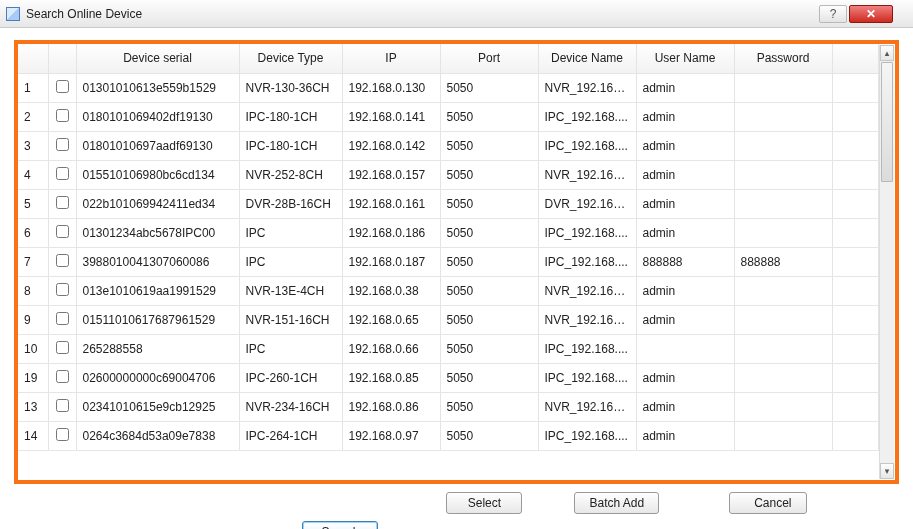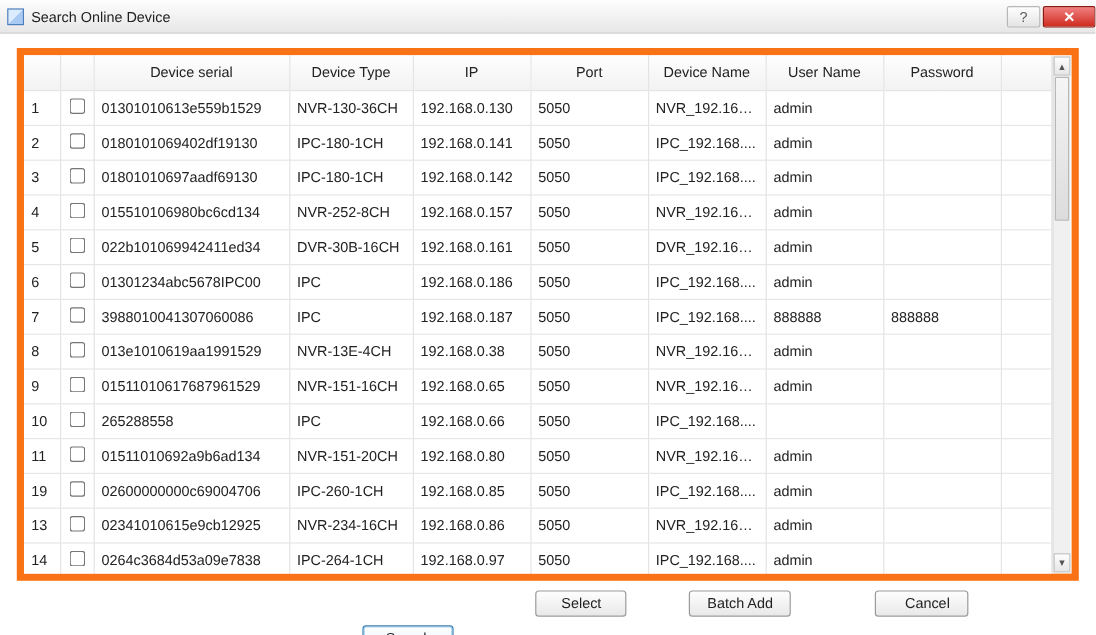--- a/index.html
+++ b/index.html
@@ -1,31 +1,31 @@
 <!DOCTYPE html>
 <html><head>
 <meta charset="utf-8">
 <style>
 * { box-sizing: border-box; margin: 0; padding: 0; }
 html, body { width: 913px; height: 529px; font-family: "Segoe UI", Tahoma, sans-serif; font-size: 12px; overflow: hidden; background: #fff; }
 
 
-.titlebar { height: 28px; background: linear-gradient(#fdfdfd, #e7e7e7); border-bottom: 1px solid #c9c9c9; display: flex; align-items: center; padding: 0 0 0 6px; }
+.titlebar { height: 28px; background: linear-gradient(#fdfdfd, #e7e7e7); border-bottom: 1px solid #c9c9c9; display: flex; align-items: center; padding: 0 20px 0 6px; }
 .title-icon { width: 14px; height: 14px; border: 1px solid #4a7dbf; background: linear-gradient(135deg,#dcecff 0 50%,#a9cbf3 50% 100%); margin-right: 6px; }
 .title-text { flex: 1; color: #222; font-size: 12px; }
 .title-btn { width: 28px; height: 18px; margin-left: 2px; border: 1px solid #b8b8b8; border-radius: 2px; background: linear-gradient(#fefefe,#e4e4e4); display:flex; align-items:center; justify-content:center; cursor: default; }
 .title-btn.close { background: linear-gradient(#f08080,#cf2a1f); border-color:#8a1a10; color:#fff; width: 44px; }
 .title-btn .x { font-weight: bold; font-size: 12px; color: #fff; }
 .title-btn .q { color:#555; font-size:12px; }
 
 
 .dialog-body { position: absolute; top: 28px; left: 0; right: 0; bottom: 0; padding: 12px 14px 10px 14px; }
 
 
-.table-wrap { position: relative; width: 100%; height: 444px; border: 6px solid #f97316; background:#fff; }
+.table-wrap { position: relative; width: 100%; height: 444px; border: 4px solid #f97316; background:#fff; }
 .table-inner { position:absolute; top:0; left:0; right:16px; bottom:0; overflow:hidden; }
 table { border-collapse: collapse; width: 100%; table-layout: fixed; }
 th, td { border: 1px solid #e4e4e4; height: 29px; padding: 0 6px; text-align: left; white-space: nowrap; overflow: hidden; text-overflow: ellipsis; color:#222; background:#fff; }
 thead th { background: linear-gradient(#fefefe,#f2f2f2); font-weight: normal; color:#222; text-align:center; border-top:none; }
 thead th:first-child { border-left:none; }
 td:first-child, th:first-child { border-left:none; }
 tr td { border-bottom:1px solid #e6e6e6; }
 col.idx { width: 30px; }
 col.chk { width: 28px; }
 col.serial { width: 163px; }
@@ -149,21 +149,21 @@
               <td>5050</td>
               <td>NVR_192.168....</td>
               <td>admin</td>
               <td></td>
               <td></td>
             </tr>
             <tr>
               <td class="idx">5</td>
               <td class="chk"><input type="checkbox" style=""></td>
               <td>022b101069942411ed34</td>
-              <td>DVR-30B-16CH</td>
+              <td>DVR-28B-16CH</td>
               <td>192.168.0.161</td>
               <td>5050</td>
               <td>DVR_192.168....</td>
               <td>admin</td>
               <td></td>
               <td></td>
             </tr>
             <tr>
               <td class="idx">6</td>
               <td class="chk"><input type="checkbox" style=""></td>
@@ -214,32 +214,20 @@
             </tr>
             <tr>
               <td class="idx">10</td>
               <td class="chk"><input type="checkbox" style=""></td>
               <td>265288558</td>
               <td>IPC</td>
               <td>192.168.0.66</td>
               <td>5050</td>
               <td>IPC_192.168....</td>
               <td></td>
-              <td></td>
-              <td></td>
-            </tr>
-            <tr>
-              <td class="idx">11</td>
-              <td class="chk"><input type="checkbox" style=""></td>
-              <td>01511010692a9b6ad134</td>
-              <td>NVR-151-20CH</td>
-              <td>192.168.0.80</td>
-              <td>5050</td>
-              <td>NVR_192.168....</td>
-              <td>admin</td>
               <td></td>
               <td></td>
             </tr>
             <tr>
               <td class="idx">19</td>
               <td class="chk"><input type="checkbox" style=""></td>
               <td>02600000000c69004706</td>
               <td>IPC-260-1CH</td>
               <td>192.168.0.85</td>
               <td>5050</td>

